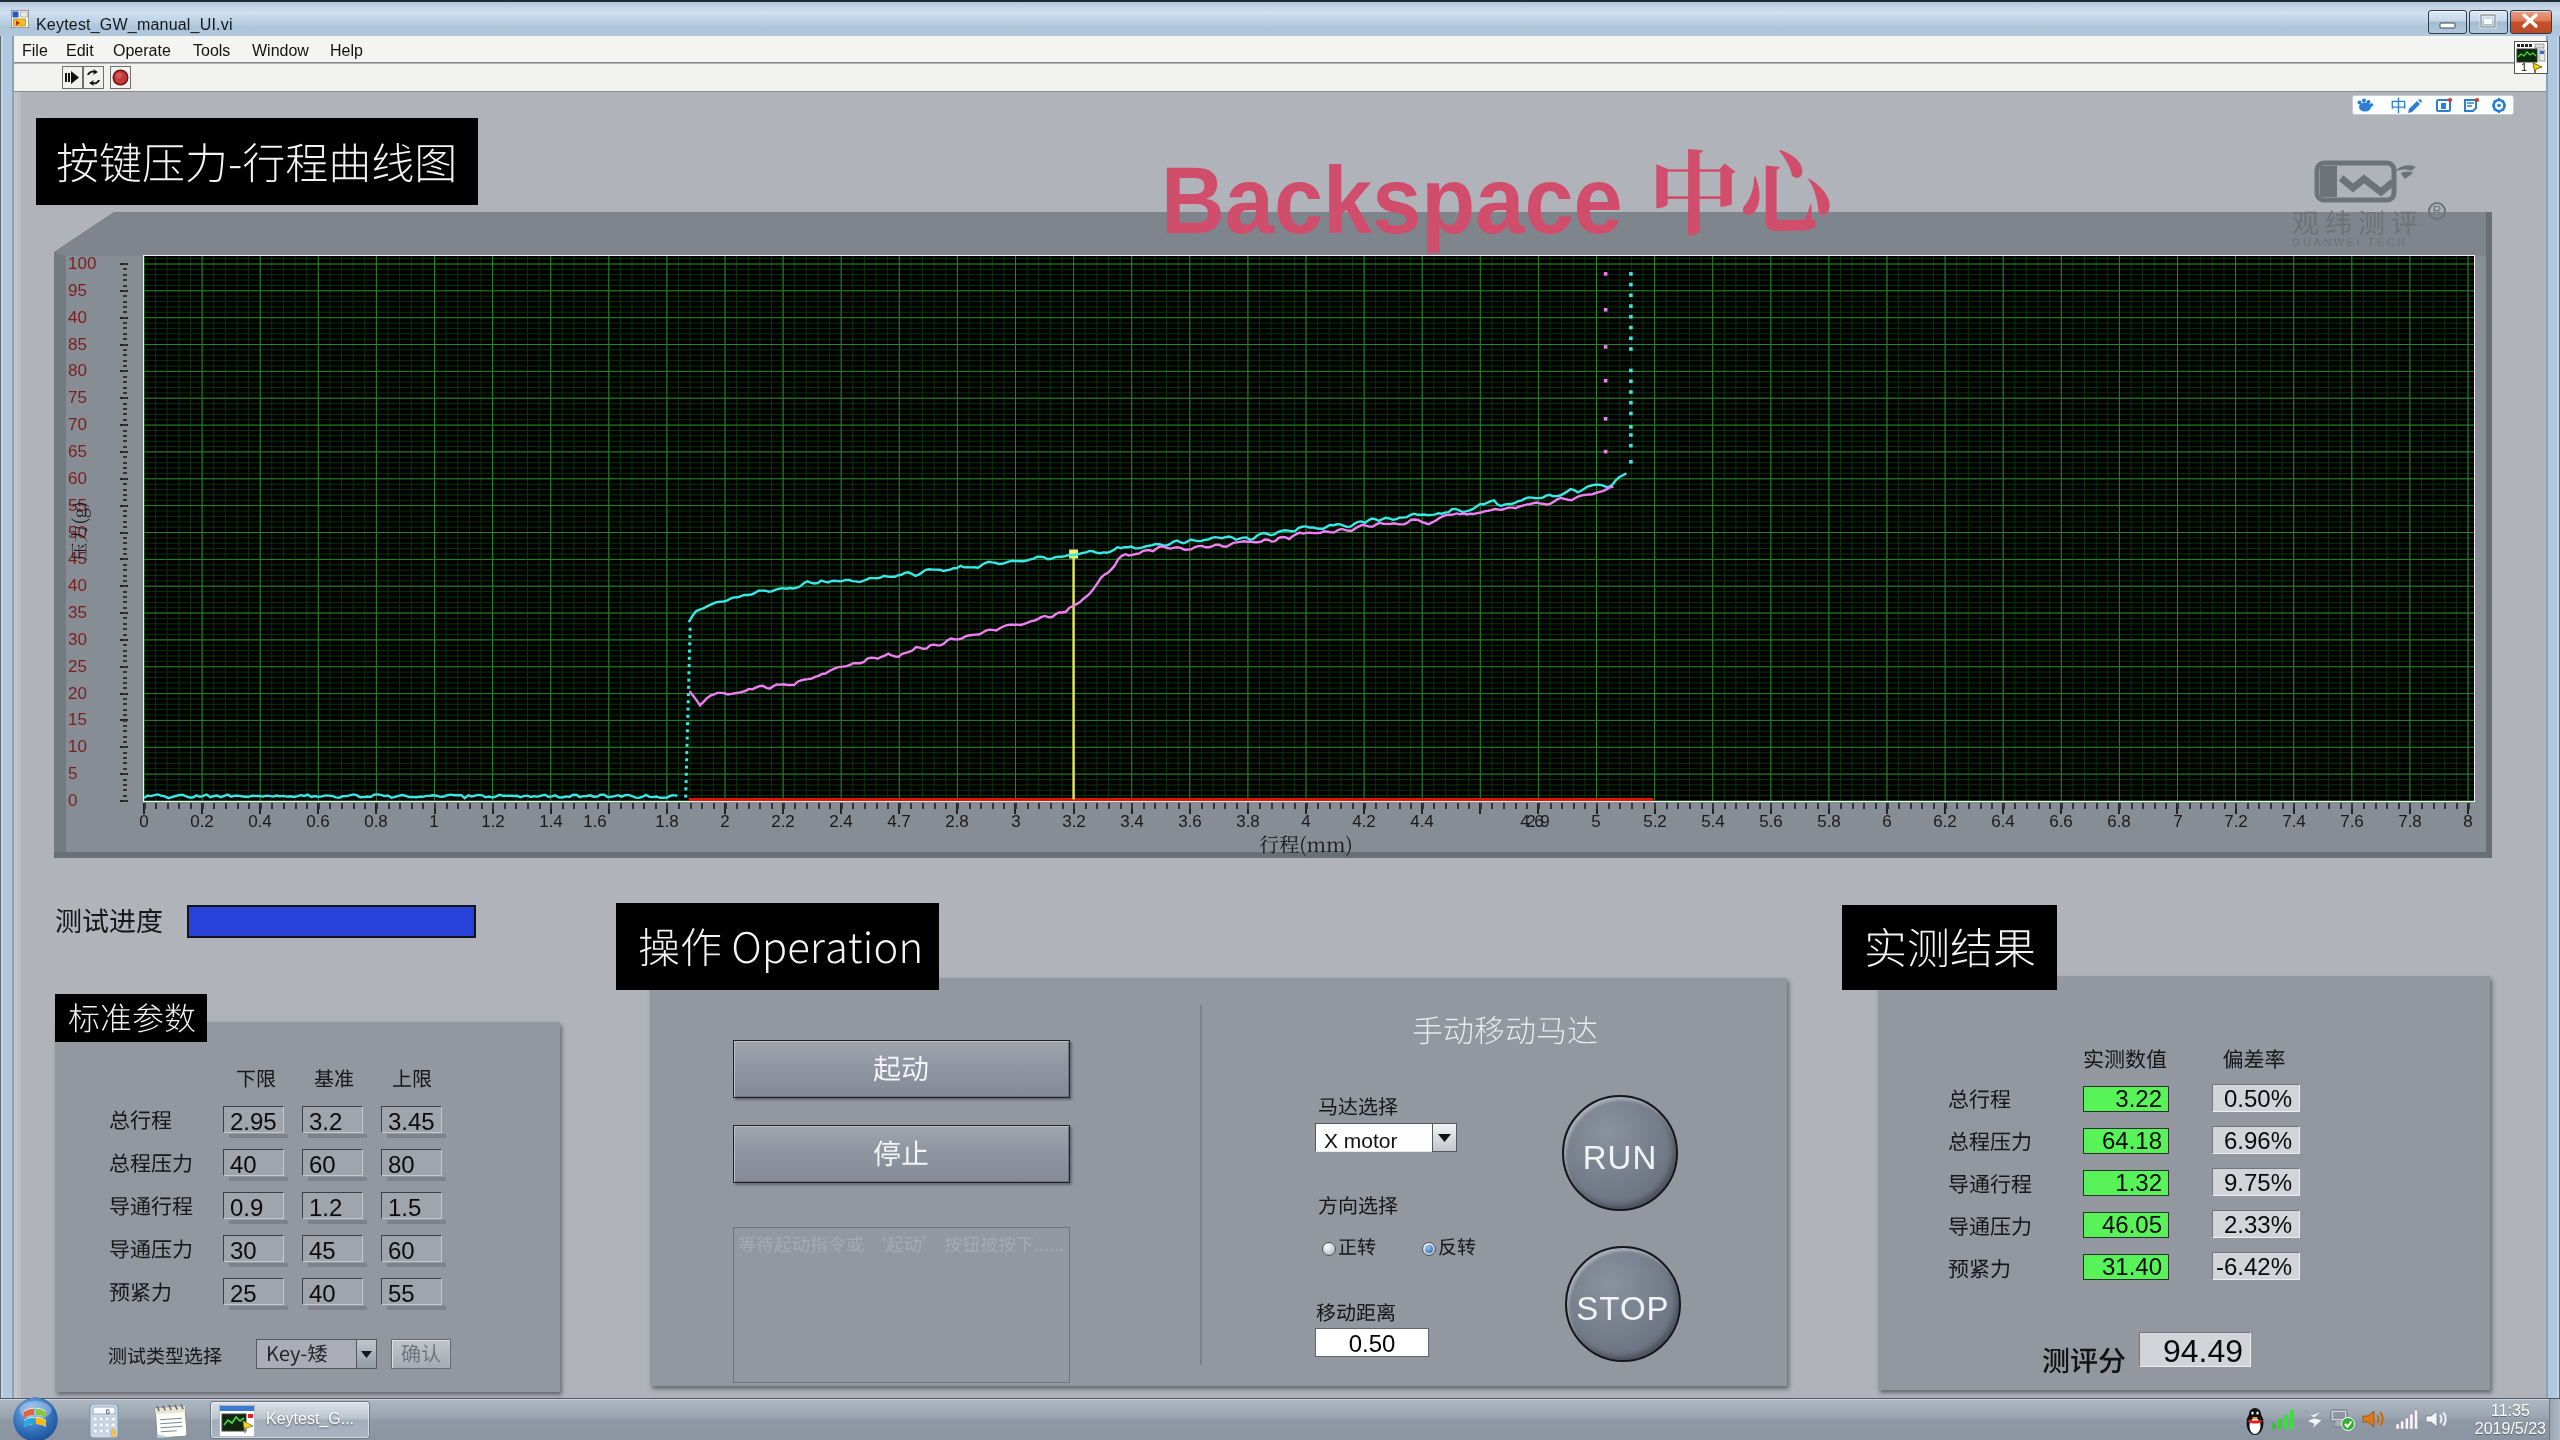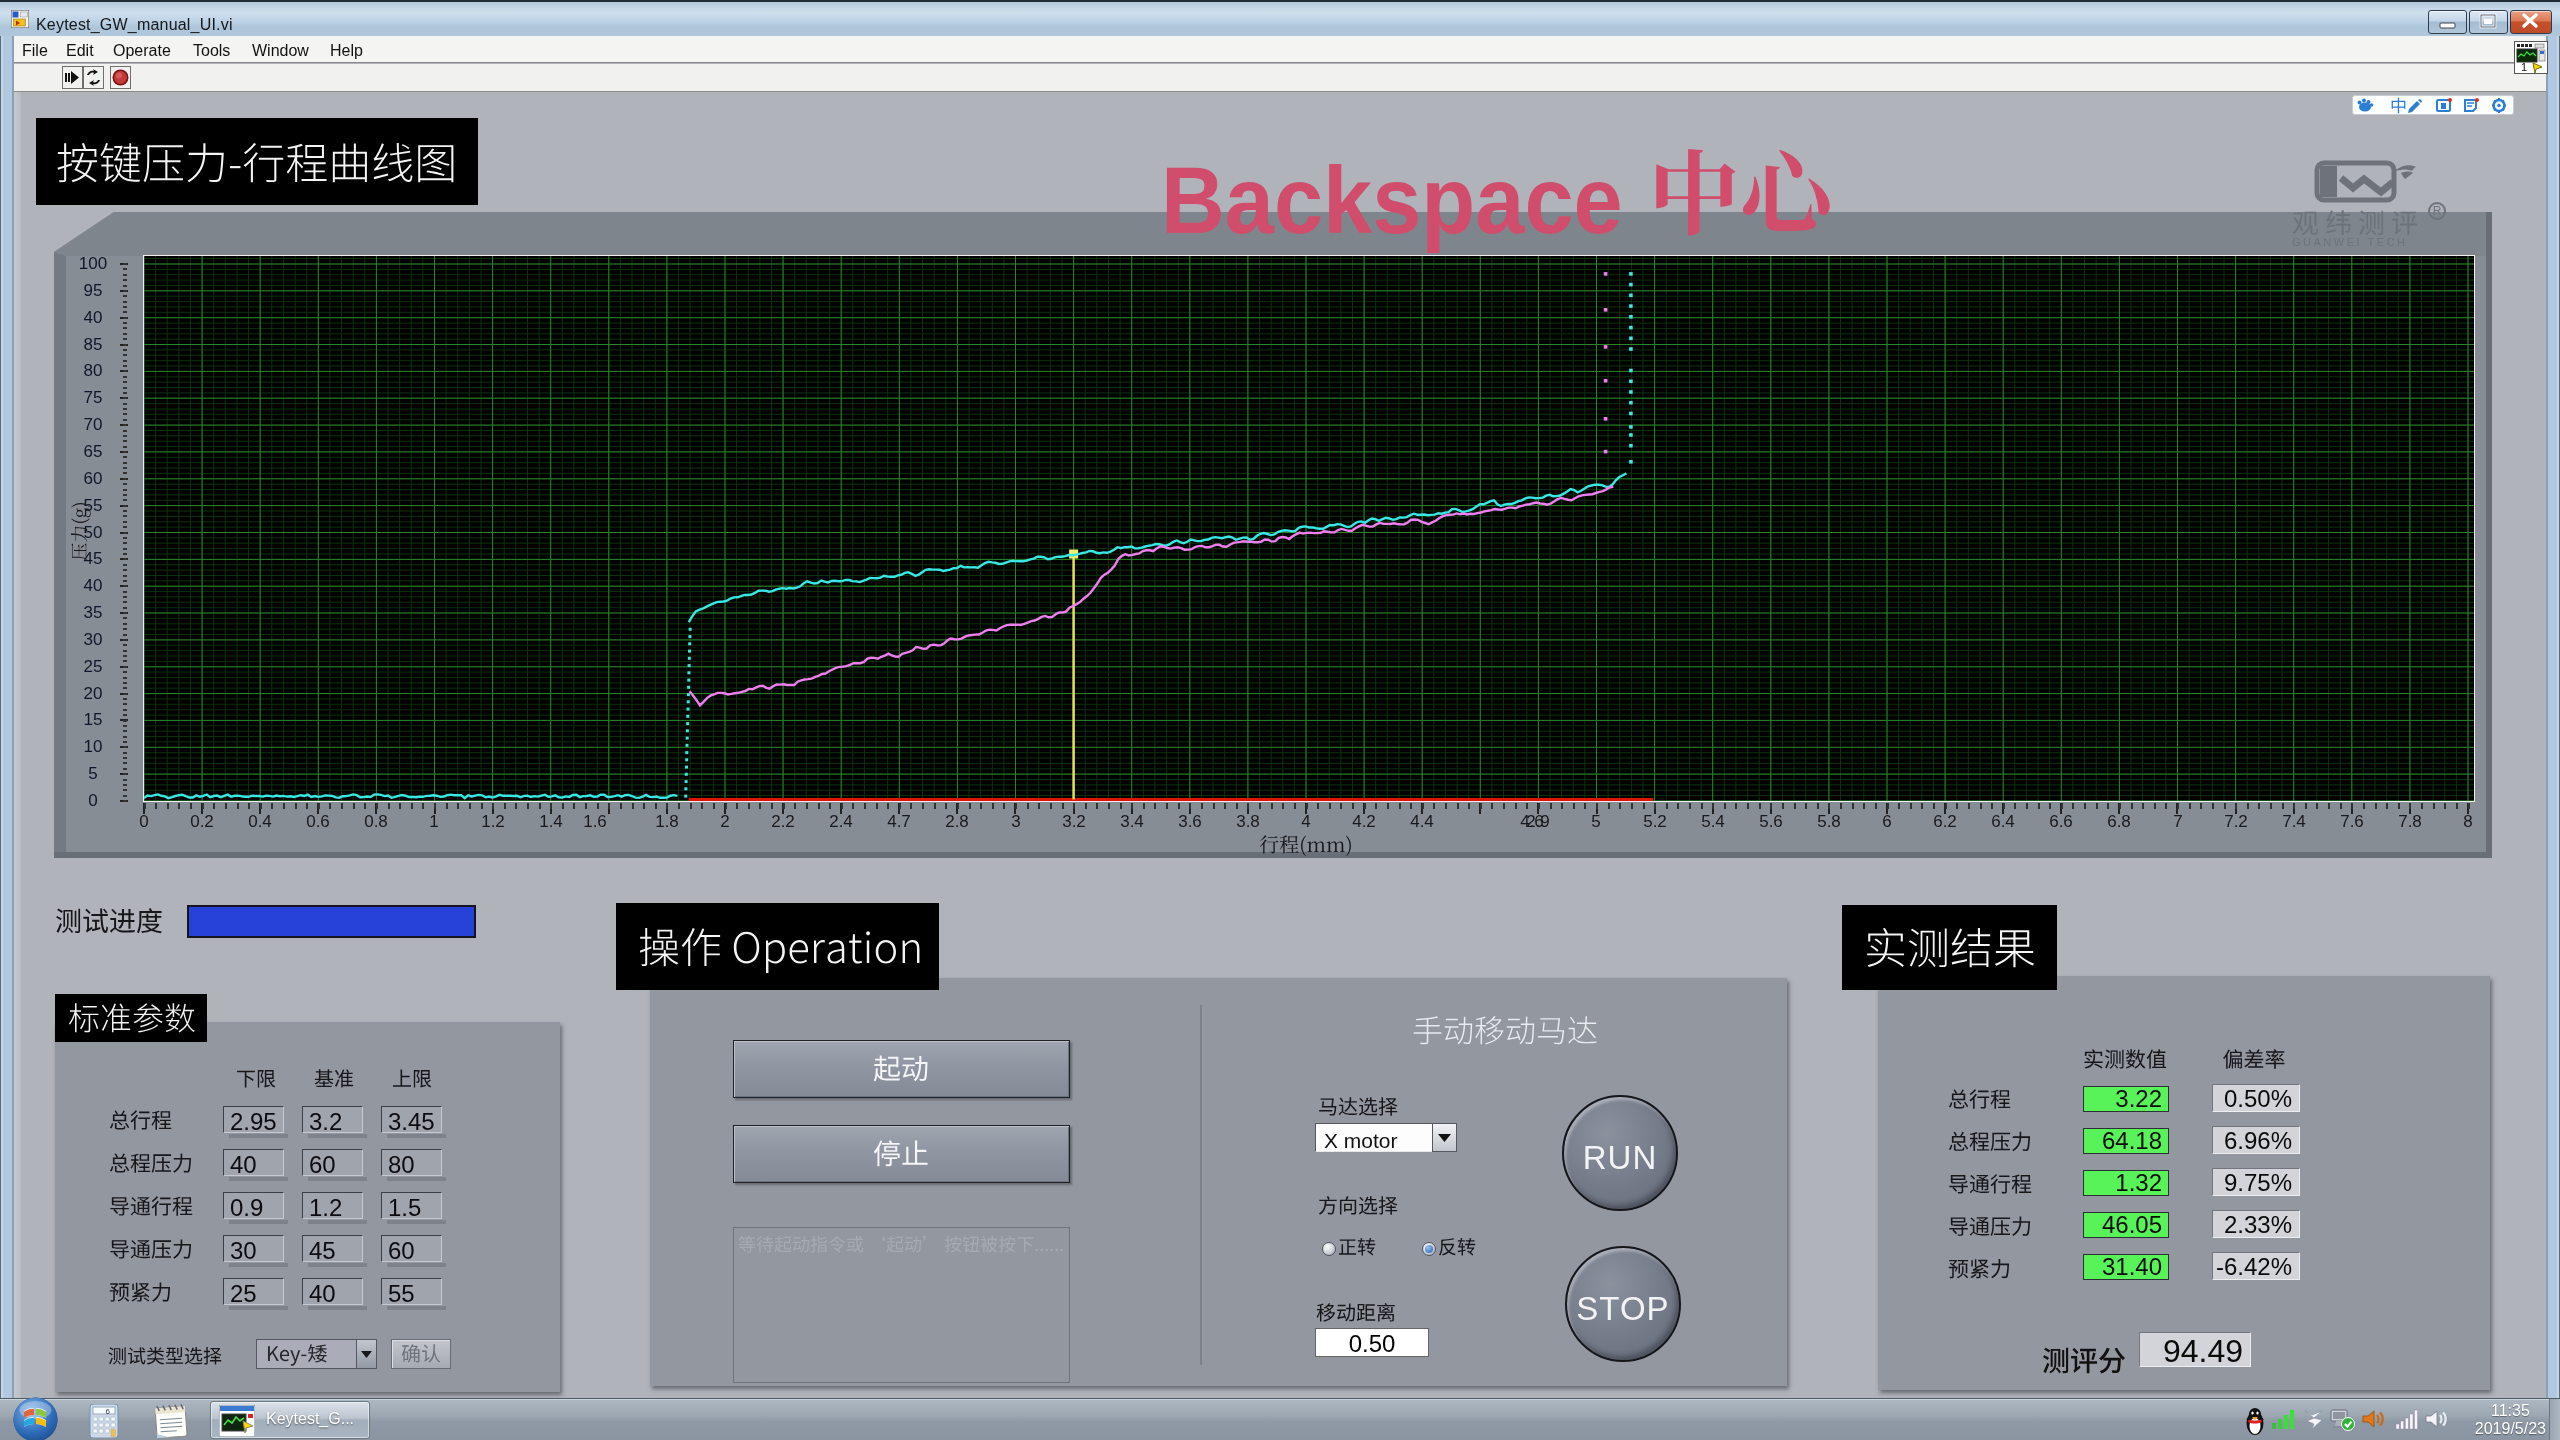--- a/index.html
+++ b/index.html
@@ -16,21 +16,21 @@
 .wbtn.close{width:42px;background:linear-gradient(#eb9e86,#dd7a55 45%,#c4502a 50%,#bc4c28)}
 #menubar{left:14px;top:36px;width:2532px;height:27px;background:#f4f4f2;border-bottom:1px solid #898989;z-index:9;font-size:16px;color:#111}
 #menubar span{position:absolute;top:6px}
 #toolbar{left:14px;top:64px;width:2532px;height:28px;background:#f1f1ef;border-bottom:1px solid #8a8a8a;z-index:9}
 .tbtn{position:absolute;top:2px;width:21px;height:23px;border:1px solid #6f6f6f;background:#f1f1ef}
 #viicon{left:2514px;top:41px;width:34px;height:33px;border:1px solid #555;background:#fff;z-index:12}
 
 #panel-svg{left:54px;top:212px;z-index:4}
 #plotwrap{left:143px;top:255px;width:2332px;height:547px;border:1px solid #efefef;background:#000;z-index:6}
 #plot{position:absolute;left:0;top:0}
-.ylab{position:absolute;width:50px;left:68px;text-align:center;font-size:17px;line-height:18px;color:#0f172a;z-index:7}
+.ylab{position:absolute;width:50px;left:68px;text-align:left;font-size:17px;line-height:18px;color:#7f1d1d;z-index:7}
 .ytick{position:absolute;left:120px;width:8px;height:2px;background:#222;z-index:7}
 .yminor{position:absolute;left:0;top:0;z-index:7}
 .yminor i{position:absolute;left:123px;width:4px;height:2px;background:#333}
 .xlab{position:absolute;width:60px;top:812px;text-align:center;font-size:17px;color:#1a1a1d;z-index:7}
 .xtick{position:absolute;top:803px;width:2px;height:11px;background:#222;z-index:7}
 .xminor{position:absolute;left:0;top:0;z-index:7}
 .xminor i{position:absolute;top:803px;width:2px;height:6px;background:#333}
 
 .blab{position:absolute;background:#000;z-index:8}
 

